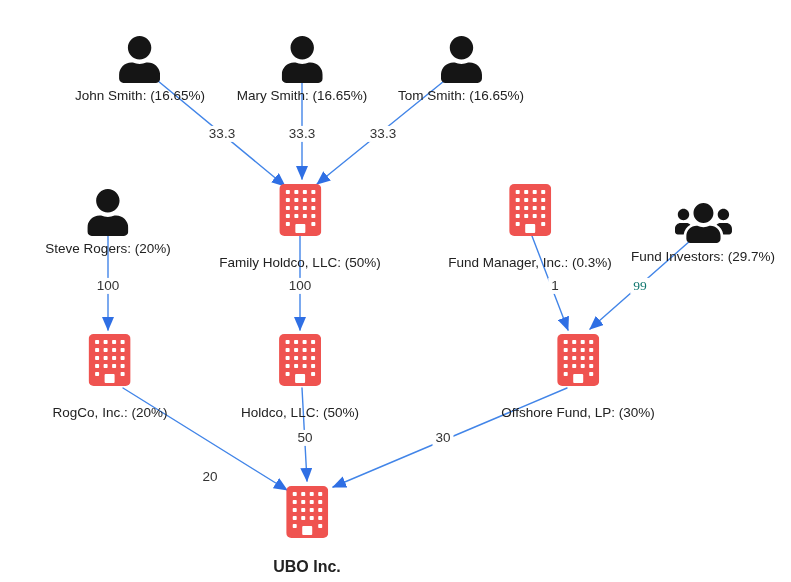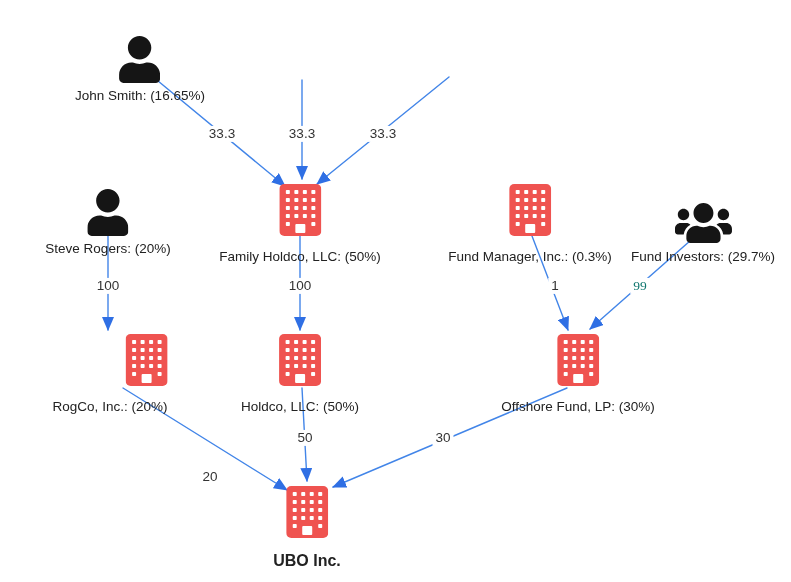--- a/index.html
+++ b/index.html
@@ -20,21 +20,21 @@
     flex-direction: column;
     align-items: center;
   }
   .node-label {
     white-space: nowrap;
     font-size: 13.5px;
     color: #222222;
     margin-top: 6px;
     line-height: 1.1;
   }
-  .node.building .node-label { margin-top: 14px; }
+  .node.building .node-label { margin-top: 20px; }
   .node.people   .node-label { margin-top: 4px; }
   .node.bold .node-label { font-weight: bold; font-size: 16px; }
   .edge-label {
     position: absolute;
     transform: translate(-50%, -50%);
     background: #ffffff;
     padding: 0 3px;
     font-size: 13.5px;
     color: #333333;
     line-height: 1.2;
@@ -74,20 +74,32 @@
       <div class="edge-label" style="left: 305px; top: 438px; color: rgb(51, 51, 51);">50</div>
       <div class="edge-label" style="left: 443px; top: 438px; color: rgb(51, 51, 51);">30</div>
     </div>
   <div id="nodes-layer">
       <div class="node person" style="left: 140px; top: 36px;">
         <svg width="41" height="47" viewBox="0 0 448 512">
           <path fill="#151515" d="M224 256c70.7 0 128-57.3 128-128S294.7 0 224 0 96 57.3 96 128s57.3 128 128 128zm89.6 32h-16.7c-22.2 10.2-46.9 16-72.9 16s-50.6-5.8-72.9-16h-16.7C60.2 288 0 348.2 0 422.4V464c0 26.5 21.5 48 48 48h352c26.5 0 48-21.5 48-48v-41.6c0-74.2-60.2-134.4-134.4-134.4z"></path>
         </svg>
         <div class="node-label" style="color:#222222">John Smith: (16.65%)</div>
       </div>
+      <div class="node person" style="left: 302px; top: 36px;">
+        <svg width="41" height="47" viewBox="0 0 448 512">
+          <path fill="#151515" d="M224 256c70.7 0 128-57.3 128-128S294.7 0 224 0 96 57.3 96 128s57.3 128 128 128zm89.6 32h-16.7c-22.2 10.2-46.9 16-72.9 16s-50.6-5.8-72.9-16h-16.7C60.2 288 0 348.2 0 422.4V464c0 26.5 21.5 48 48 48h352c26.5 0 48-21.5 48-48v-41.6c0-74.2-60.2-134.4-134.4-134.4z"></path>
+        </svg>
+        <div class="node-label" style="color:#222222">Mary Smith: (16.65%)</div>
+      </div>
+      <div class="node person" style="left: 461px; top: 36px;">
+        <svg width="41" height="47" viewBox="0 0 448 512">
+          <path fill="#151515" d="M224 256c70.7 0 128-57.3 128-128S294.7 0 224 0 96 57.3 96 128s57.3 128 128 128zm89.6 32h-16.7c-22.2 10.2-46.9 16-72.9 16s-50.6-5.8-72.9-16h-16.7C60.2 288 0 348.2 0 422.4V464c0 26.5 21.5 48 48 48h352c26.5 0 48-21.5 48-48v-41.6c0-74.2-60.2-134.4-134.4-134.4z"></path>
+        </svg>
+        <div class="node-label" style="color:#222222">Tom Smith: (16.65%)</div>
+      </div>
       <div class="node person" style="left: 108px; top: 189px;">
         <svg width="41" height="47" viewBox="0 0 448 512">
           <path fill="#151515" d="M224 256c70.7 0 128-57.3 128-128S294.7 0 224 0 96 57.3 96 128s57.3 128 128 128zm89.6 32h-16.7c-22.2 10.2-46.9 16-72.9 16s-50.6-5.8-72.9-16h-16.7C60.2 288 0 348.2 0 422.4V464c0 26.5 21.5 48 48 48h352c26.5 0 48-21.5 48-48v-41.6c0-74.2-60.2-134.4-134.4-134.4z"></path>
         </svg>
         <div class="node-label" style="color:#222222">Steve Rogers: (20%)</div>
       </div>
       <div class="node building" style="left: 300px; top: 184px;">
         <svg width="42" height="52" viewBox="0 0 42 52">
           <rect width="42" height="52" rx="5" fill="#ef5350"></rect>
           <rect x="6.5" y="6" width="4" height="4" rx="0.8" fill="#ffffff"></rect>
@@ -136,21 +148,21 @@
           <rect x="16" y="40" width="10" height="9" rx="1" fill="#ffffff"></rect>
         </svg>
         <div class="node-label" style="color:#222222">Fund Manager, Inc.: (0.3%)</div>
       </div>
       <div class="node people" style="left: 703px; top: 200px;">
         <svg width="57" height="46" viewBox="0 0 640 512">
           <path fill="#151515" d="M96 224c35.3 0 64-28.7 64-64s-28.7-64-64-64-64 28.7-64 64 28.7 64 64 64zm448 0c35.3 0 64-28.7 64-64s-28.7-64-64-64-64 28.7-64 64 28.7 64 64 64zm32 32h-64c-17.6 0-33.5 7.1-45.1 18.6 40.3 22.1 68.9 62 75.1 109.4h66c17.7 0 32-14.3 32-32v-32c0-35.3-28.7-64-64-64zm-256 0c61.9 0 112-50.1 112-112S381.9 32 320 32 208 82.1 208 144s50.1 112 112 112zm76.8 32h-8.3c-20.8 10-43.9 16-68.5 16s-47.6-6-68.5-16h-8.3C179.6 288 128 339.6 128 403.2V432c0 26.5 21.5 48 48 48h288c26.5 0 48-21.5 48-48v-28.8c0-63.6-51.6-115.2-115.2-115.2zm-223.7-13.4C161.5 263.1 145.6 256 128 256H64c-35.3 0-64 28.7-64 64v32c0 17.7 14.3 32 32 32h65.9c6.3-47.4 34.9-87.3 75.2-109.4z"></path>
         </svg>
         <div class="node-label" style="color:#222222">Fund Investors: (29.7%)</div>
       </div>
-      <div class="node building" style="left: 110px; top: 334px; align-items: flex-end;">
+      <div class="node building" style="left: 110px; top: 334px;">
         <svg width="42" height="52" viewBox="0 0 42 52">
           <rect width="42" height="52" rx="5" fill="#ef5350"></rect>
           <rect x="6.5" y="6" width="4" height="4" rx="0.8" fill="#ffffff"></rect>
           <rect x="15" y="6" width="4" height="4" rx="0.8" fill="#ffffff"></rect>
           <rect x="23.5" y="6" width="4" height="4" rx="0.8" fill="#ffffff"></rect>
           <rect x="32" y="6" width="4" height="4" rx="0.8" fill="#ffffff"></rect>
           <rect x="6.5" y="14" width="4" height="4" rx="0.8" fill="#ffffff"></rect>
           <rect x="15" y="14" width="4" height="4" rx="0.8" fill="#ffffff"></rect>
           <rect x="23.5" y="14" width="4" height="4" rx="0.8" fill="#ffffff"></rect>
           <rect x="32" y="14" width="4" height="4" rx="0.8" fill="#ffffff"></rect>

